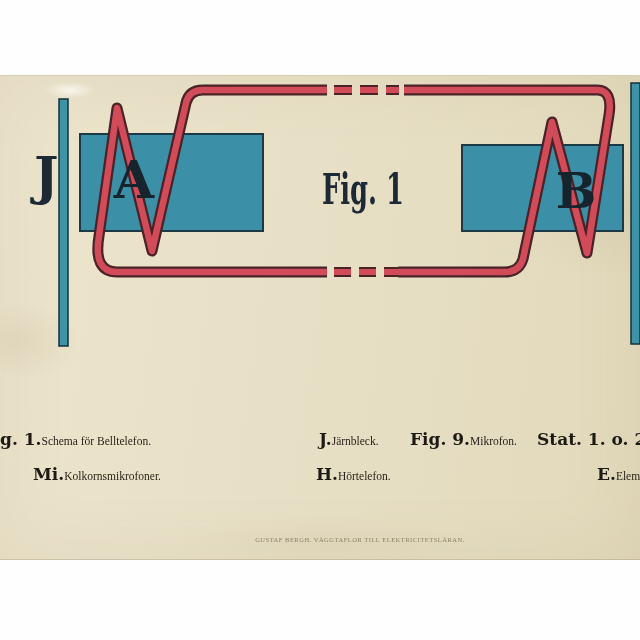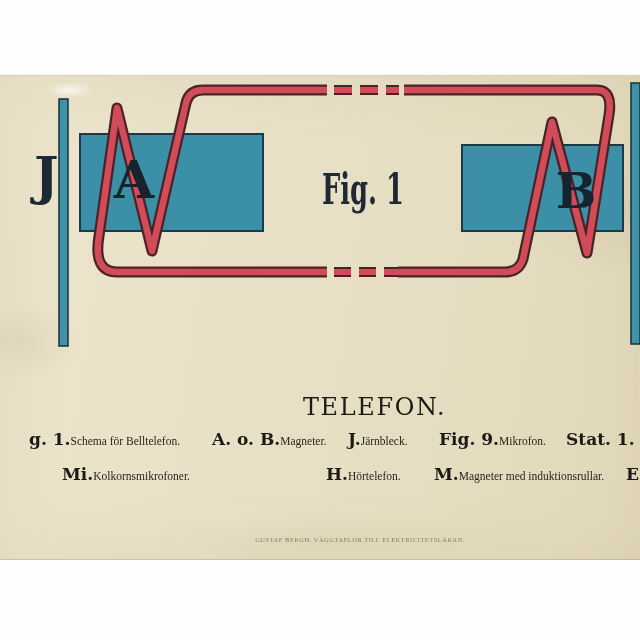--- a/index.html
+++ b/index.html
@@ -24,21 +24,21 @@
   }
   svg{position:absolute;top:0;left:0;display:block;}
   .title{
     position:absolute;left:303px;top:317px;
     font-family:"DejaVu Serif","Liberation Serif",serif;
     font-size:24px;letter-spacing:1.6px;color:#1c1a16;
   }
   .entry{position:absolute;white-space:nowrap;}
   .entry b{
     font-family:"DejaVu Serif","Liberation Serif",serif;
-    font-size:17px;font-weight:bold;color:#1d1914;padding-left:29px;
+    font-size:17px;font-weight:bold;color:#1d1914;
   }
   .entry .d{
     font-family:"Liberation Serif",serif;
     font-size:11.5px;color:#2b241c;
   }
   .imprint{
     position:absolute;left:240px;top:460px;width:240px;text-align:center;
     font-size:6.5px;letter-spacing:.5px;color:#8c7f66;
   }
 </style>
@@ -70,29 +70,26 @@
       <path d="M 334 14 L 399 14" stroke-width="6" stroke-dasharray="18 8"></path>
       <path d="M 334 196 L 398 196" stroke-width="6" stroke-dasharray="17 8"></path>
     </g>
 
     <text x="34" y="118" font-family="DejaVu Serif, Liberation Serif, serif" font-weight="bold" font-size="52" fill="#1d2a35">J</text>
     <text x="134" y="122" text-anchor="middle" font-family="DejaVu Serif, Liberation Serif, serif" font-weight="bold" font-size="52" fill="#16242e">A</text>
     <text x="576" y="132" text-anchor="middle" font-family="DejaVu Serif, Liberation Serif, serif" font-weight="bold" font-size="48" fill="#16242e">B</text>
     <text x="322" y="128" font-family="DejaVu Serif, Liberation Serif, serif" font-weight="bold" font-size="42" fill="#1d2a35" textLength="82" lengthAdjust="spacingAndGlyphs">Fig. 1</text>
   </svg>
 
-  <div class="title">TELEFON.</div>
 
   <span class="entry" style="left:0px;top:353px"><b>g. 1.</b><span class="d">Schema för Belltelefon.</span></span>
-  <span class="entry" style="left:183px;top:353px"><b>A. o. B.</b><span class="d">Magneter.</span></span>
   <span class="entry" style="left:319px;top:353px"><b>J.</b><span class="d">Järnbleck.</span></span>
   <span class="entry" style="left:410px;top:353px"><b>Fig. 9.</b><span class="d">Mikrofon.</span></span>
   <span class="entry" style="left:537px;top:353px"><b>Stat. 1. o. 2.</b><span class="d"></span></span>
 
   <span class="entry" style="left:33px;top:388px"><b>Mi.</b><span class="d">Kolkornsmikrofoner.</span></span>
-  <span class="entry" style="left:297px;top:388px"><b>H.</b><span class="d">Hörtelefon.</span></span>
-  <span class="entry" style="left:405px;top:388px"><b>M.</b><span class="d">Magneter med induktionsrullar.</span></span>
+  <span class="entry" style="left:316px;top:388px"><b>H.</b><span class="d">Hörtelefon.</span></span>
   <span class="entry" style="left:597px;top:388px"><b>E.</b><span class="d">Elem</span></span>
 
   <div class="imprint">GUSTAF BERGH.  VÄGGTAFLOR TILL ELEKTRICITETSLÄRAN.</div>
 </div>
 
 <div class="photo-margin margin-bottom"></div>
 
 </body></html>

